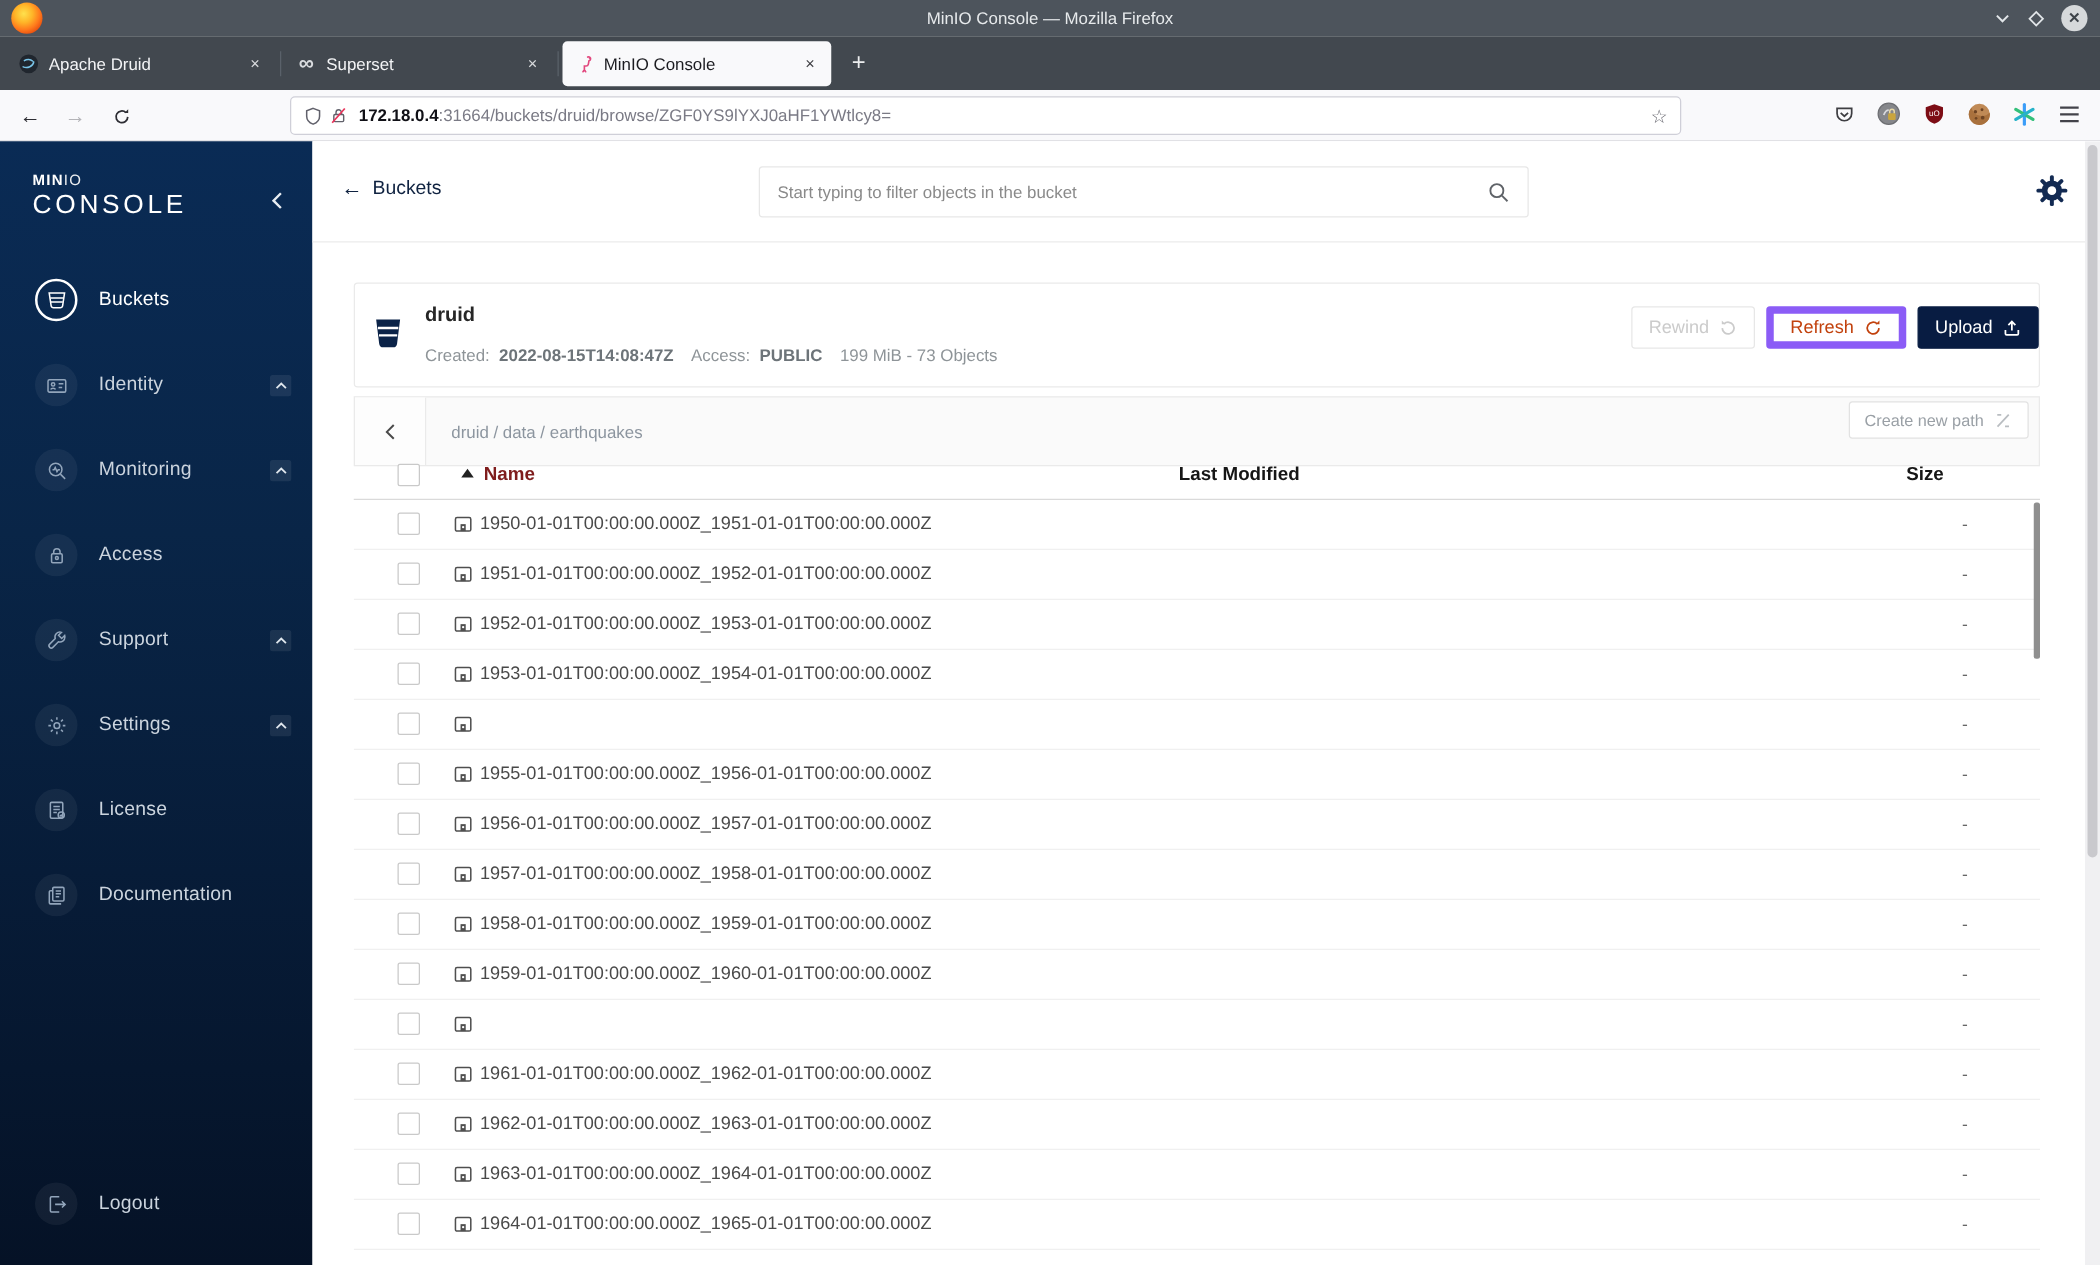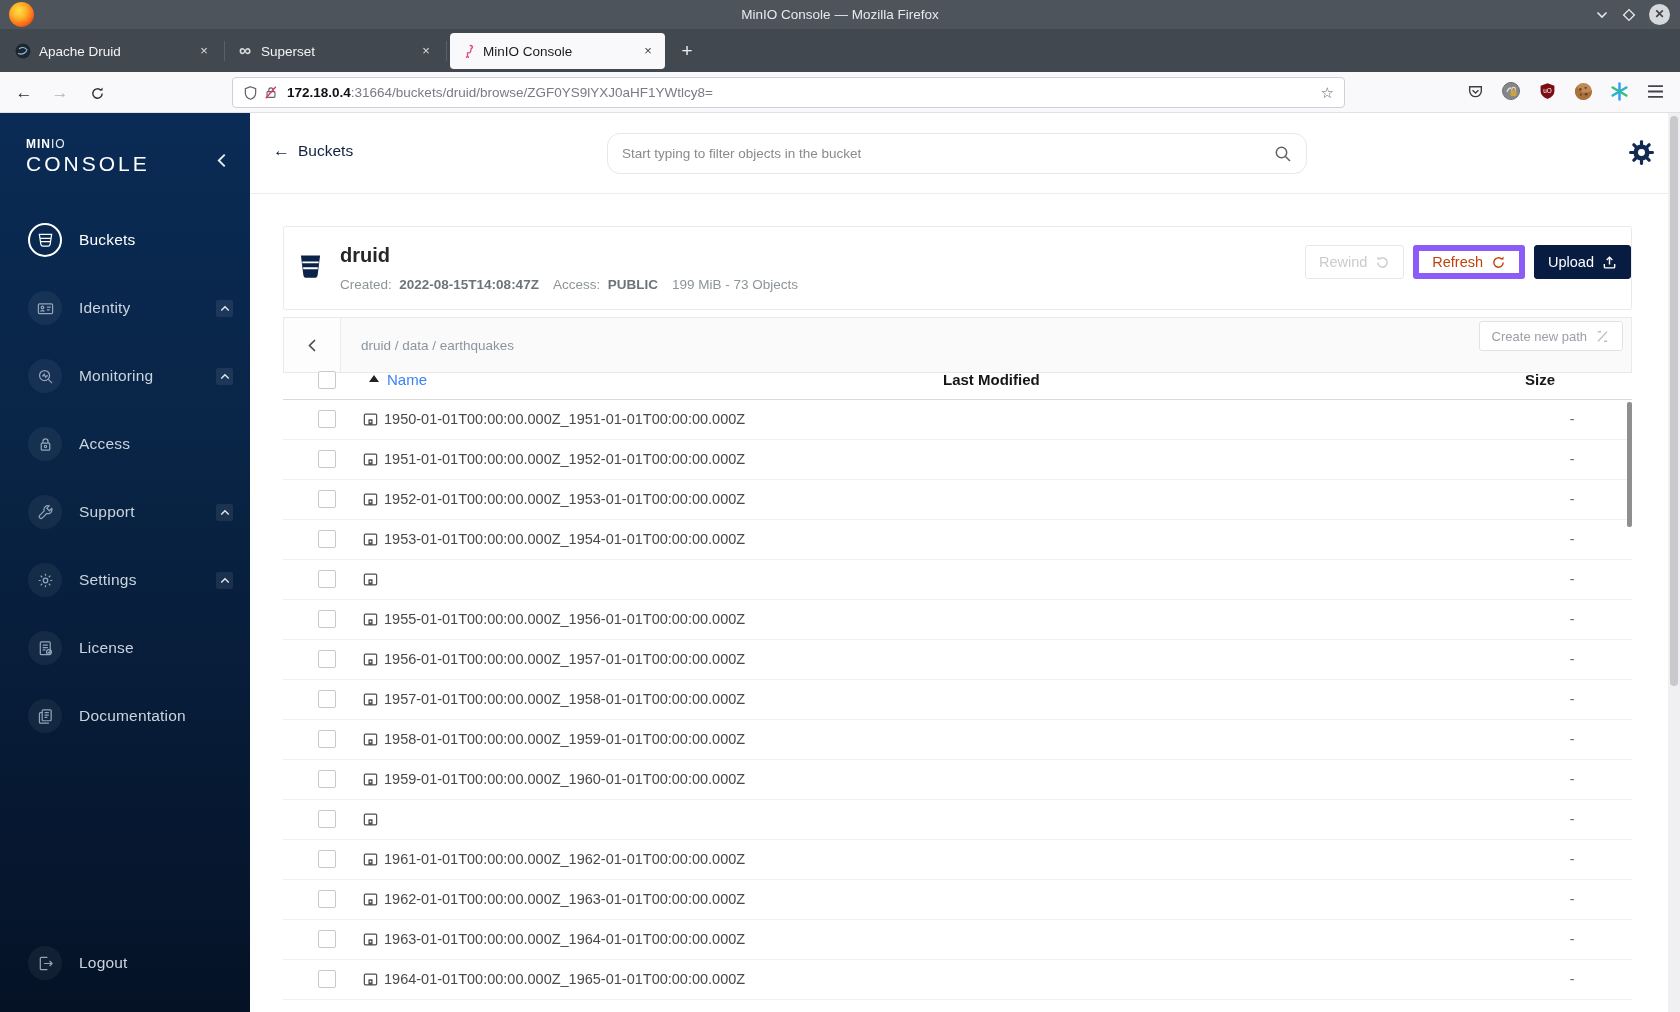--- a/index.html
+++ b/index.html
@@ -69,33 +69,33 @@
   .sit.active .lb{color:#fff;}
   .sit .chev{position:absolute;right:17px;top:26px;width:17px;height:17px;border-radius:2px;
              background:rgba(255,255,255,.08);display:flex;align-items:center;justify-content:center;color:#e0e7ed;}
   .logout{position:absolute;left:0;top:816px;width:100%;}
 
   
   .pheader{position:absolute;left:0;top:0;width:100%;height:81px;border-bottom:1px solid #ececec;box-sizing:border-box;background:#fff;}
   .backlink{position:absolute;left:23px;top:28px;display:flex;align-items:center;gap:8px;
             color:#0f2240;font-size:15.5px;}
   .backlink .arr{font-size:17px;}
-  .searchbox{position:absolute;left:357px;top:20px;width:700px;height:41px;border:1px solid #e7e7e7;
-             border-radius:13px;box-sizing:border-box;display:flex;align-items:center;}
+  .searchbox{position:absolute;left:357px;top:20px;width:616px;height:41px;border:1px solid #e7e7e7;
+             border-radius:3px;box-sizing:border-box;display:flex;align-items:center;}
   .searchbox input{flex:1;border:none;outline:none;font-family:"Liberation Sans",sans-serif;
                    font-size:13.5px;color:#333;padding:0 14px;background:transparent;}
   .searchbox input::placeholder{color:#8a8a8a;}
   .searchbox .sic{color:#5f6368;margin-right:14px;flex:none;}
   .gearbtn{position:absolute;left:1378px;top:26px;}
 
   
   .card{position:absolute;left:33px;top:113px;width:1349px;height:84px;border:1px solid #eaeaea;
         border-radius:3px;box-sizing:border-box;background:#fff;}
   .bicon{position:absolute;left:15px;top:27px;color:#0b2348;}
-  .bname{position:absolute;left:56px;top:17px;font-size:20px;font-weight:600;color:#262626;}
+  .bname{position:absolute;left:56px;top:17px;font-size:16px;font-weight:600;color:#262626;}
   .bmeta{position:absolute;left:56px;top:50px;font-size:13.5px;color:#8e9498;display:flex;gap:14px;white-space:nowrap;}
   .bmeta b{color:#6d7479;font-weight:700;}
   .cbtns{position:absolute;right:0;top:18px;display:flex;gap:9px;padding-right:0;}
   .btn{height:34px;border-radius:3px;box-sizing:border-box;display:flex;align-items:center;justify-content:center;
        gap:8px;font-size:14.5px;padding:0 13px;background:#fff;}
   .btn-disabled{border:1px solid #e7e7e7;color:#cbcbcb;}
   .btn-outline{border:6px solid #8b5cf6;color:#c2410c;}
   .btn-fill{background:#081C42;color:#fff;border:1px solid #081C42;}
 
   
@@ -104,21 +104,21 @@
   .chevbox{position:absolute;left:0;top:0;width:57px;height:100%;background:#fdfdfd;
            border-right:1px solid #eaeaea;box-sizing:border-box;display:flex;align-items:center;justify-content:center;color:#4a4a4a;}
   .crumb{position:absolute;left:77px;top:0;height:100%;display:flex;align-items:center;
          font-size:13.5px;color:#8c959f;}
   .createbtn{position:absolute;right:8px;top:3px;height:30px;background:#fff;border:1px solid #e2e2e2;
              border-radius:3px;box-sizing:border-box;display:flex;align-items:center;gap:8px;
              padding:0 12px;font-size:13px;color:#9aa0a6;}
 
   
   .thead{position:absolute;left:33px;top:247px;width:1349px;height:40px;border-bottom:1px solid #dadada;box-sizing:border-box;}
-  .thead .hname{position:absolute;left:104px;top:11px;font-size:15px;font-weight:400;color:#3b82f6;}
+  .thead .hname{position:absolute;left:104px;top:11px;font-size:15px;font-weight:700;color:#7f1d1d;}
   .thead .sort{position:absolute;left:86px;top:15px;width:0;height:0;border-left:5px solid transparent;
                border-right:5px solid transparent;border-bottom:7px solid #222;}
   .thead .hmod{position:absolute;left:660px;top:11px;font-size:15px;font-weight:700;color:#161616;}
   .thead .hsize{position:absolute;left:1242px;top:11px;font-size:15px;font-weight:700;color:#161616;}
   .cb{position:absolute;width:18px;height:18px;border:1px solid #c9c9c9;border-radius:2px;background:#fff;box-sizing:border-box;}
   .thead .cb{left:35px;top:11px;}
   .tbody{position:absolute;left:33px;top:287px;width:1349px;height:612px;overflow:hidden;}
   .trow{position:relative;height:40px;border-bottom:1px solid #f0f0f0;box-sizing:border-box;}
   .trow .cb{left:35px;top:10px;}
   .trow .ficon{position:absolute;left:79px;top:11px;color:#4f4f4f;}

